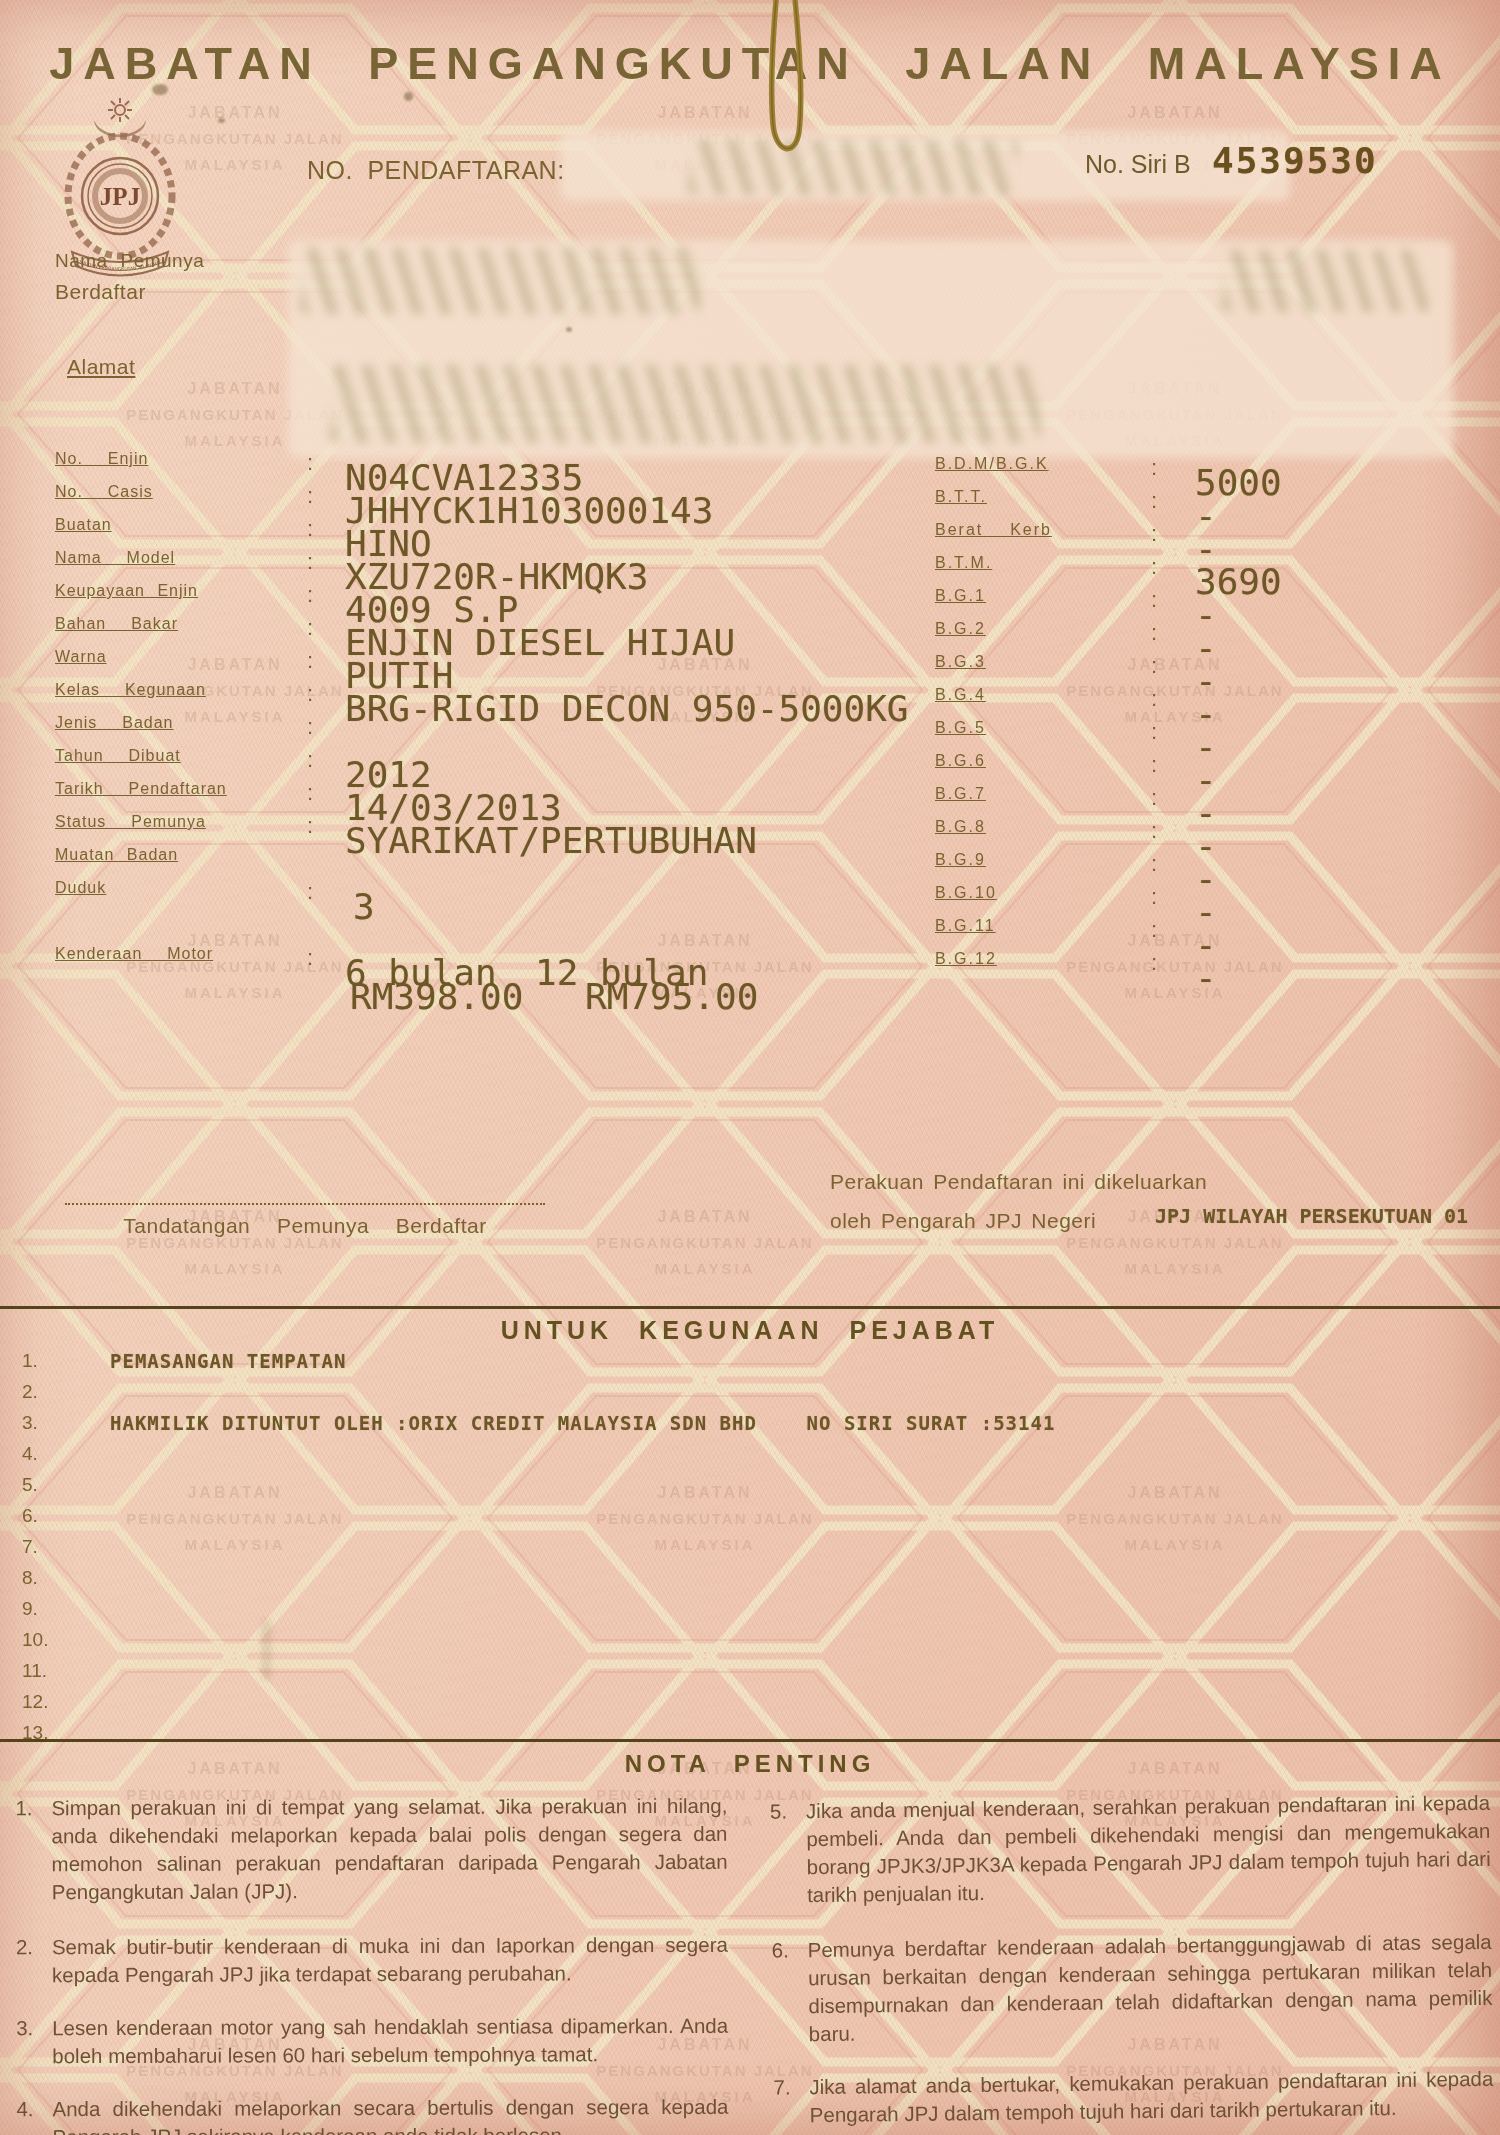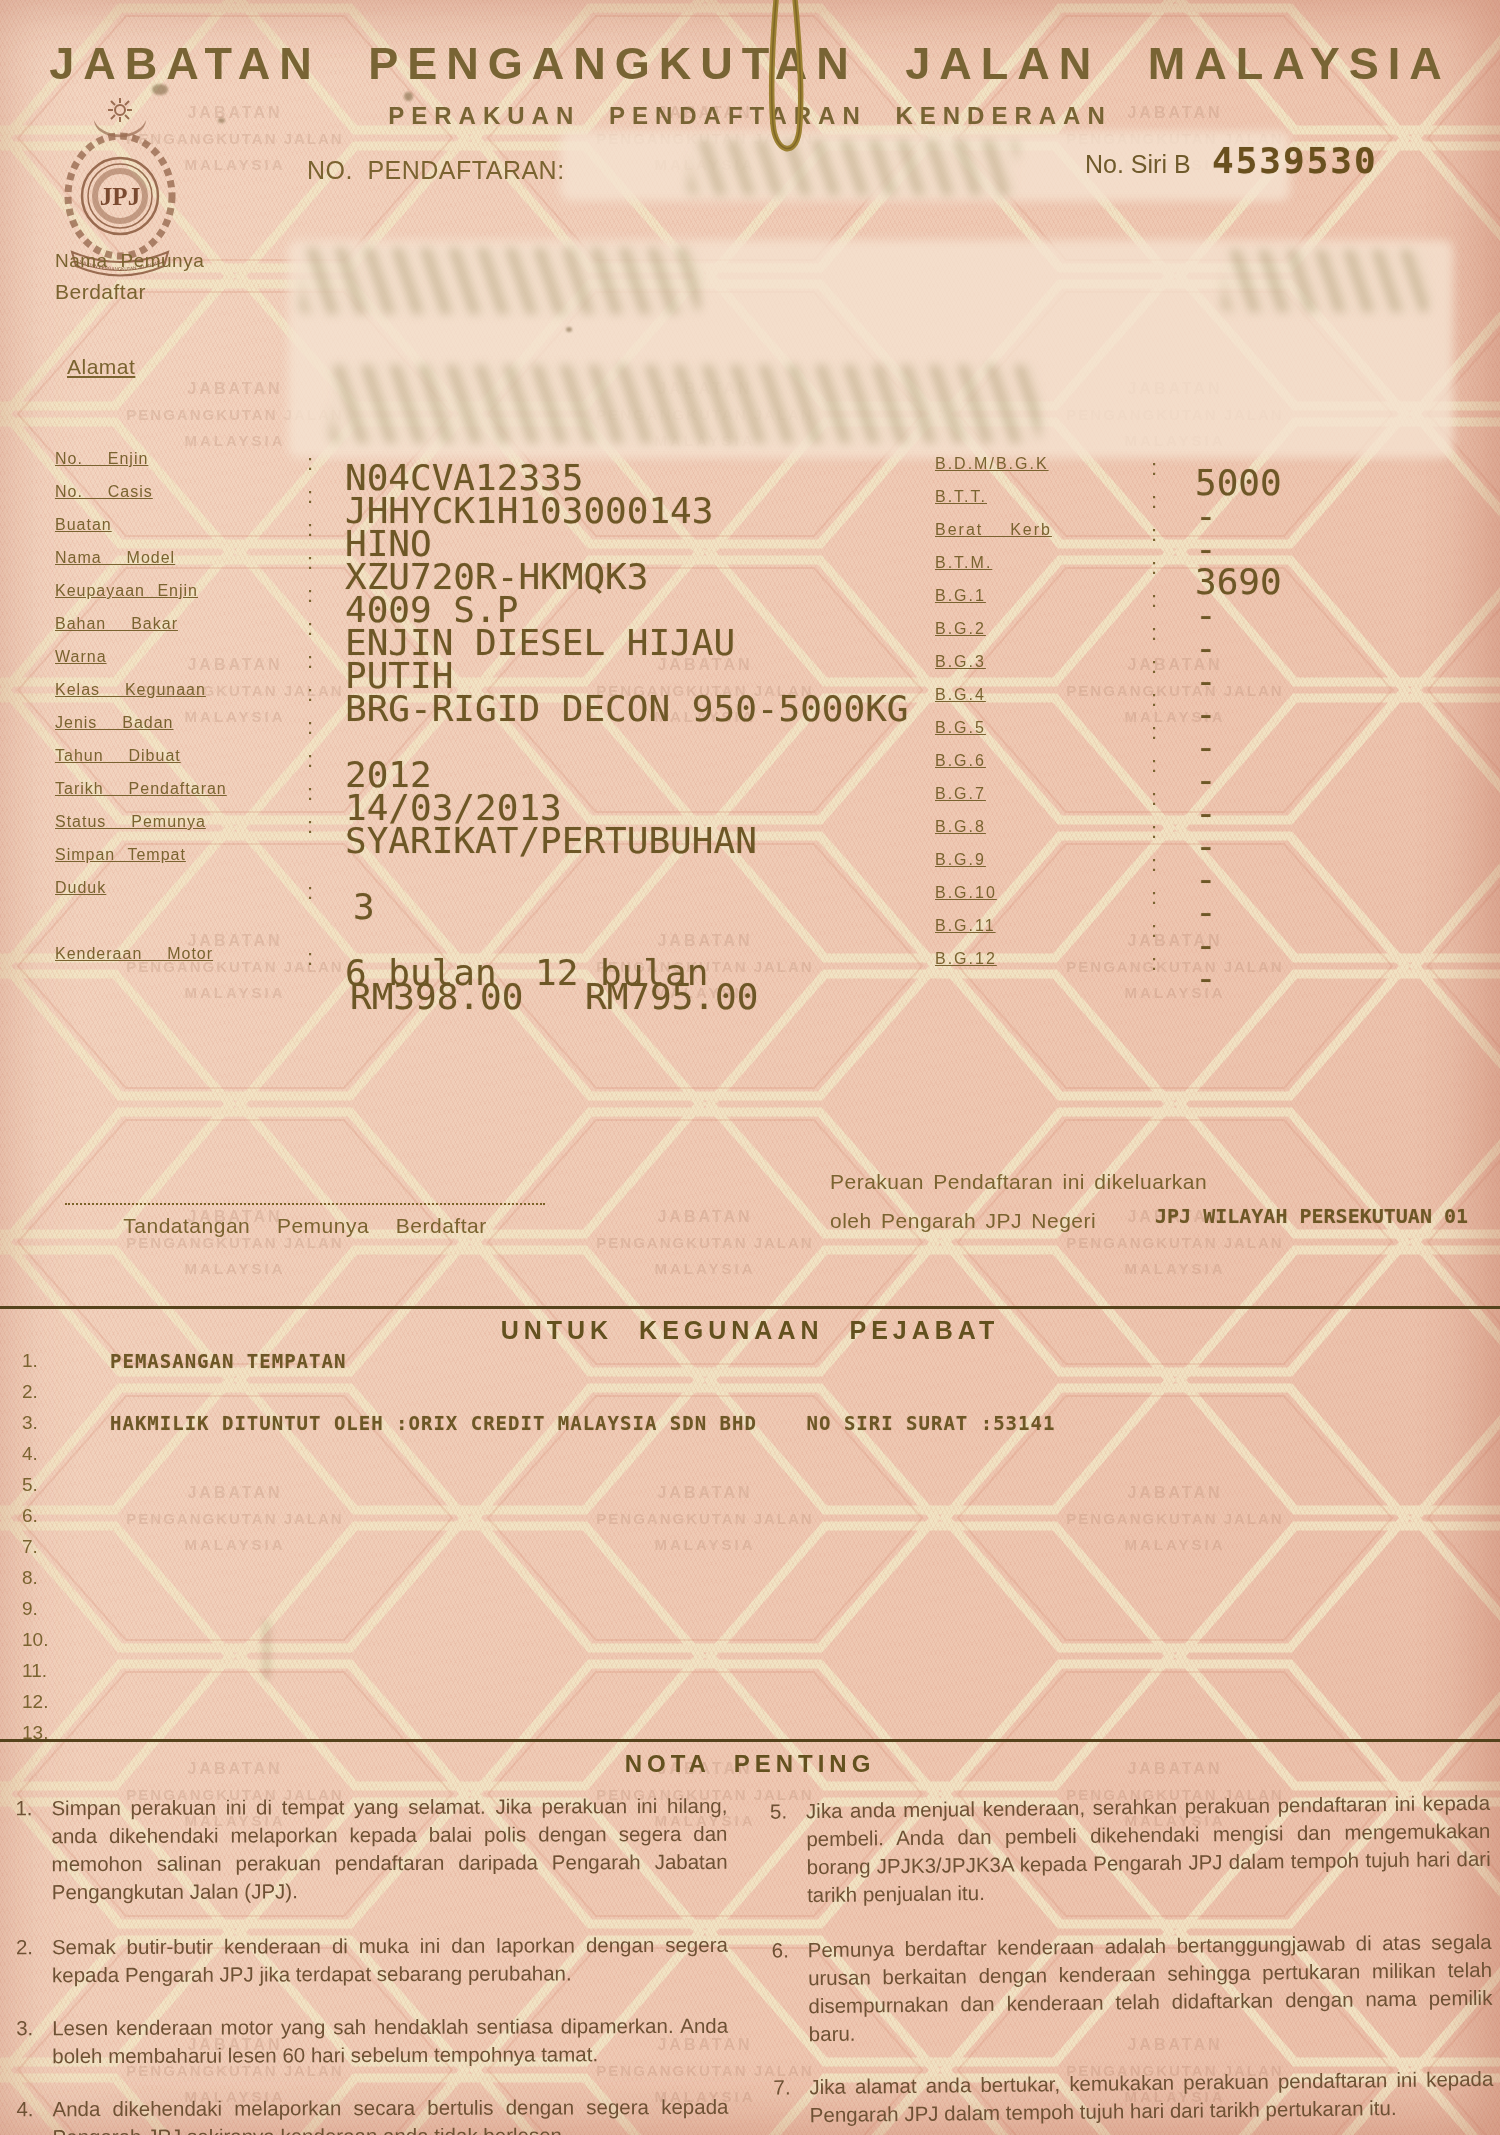--- a/index.html
+++ b/index.html
@@ -106,21 +106,20 @@
     <path d="M40,-5 C36,40 33,95 36,130 C38,158 58,164 62,138 C66,105 62,45 57,-5" fill="none" stroke="#6b5520" stroke-width="1.5" opacity="0.6"></path>
   </svg>
 
   <div class="speck" style="left:152px;top:84px;width:16px;height:11px;"></div>
   <div class="speck" style="left:404px;top:92px;width:9px;height:9px;"></div>
   <div class="speck" style="left:218px;top:118px;width:7px;height:5px;"></div>
   <div class="speck" style="left:566px;top:327px;width:6px;height:5px;"></div>
   <div class="speck" style="left:262px;top:1620px;width:9px;height:60px;opacity:.15;border-radius:4px;filter:blur(3px);"></div>
 
   <div class="t title" style="left:0;top:38px;">JABATAN PENGANGKUTAN JALAN MALAYSIA</div>
-  <div class="t subtitle" style="left:0;top:102px;">PERAKUAN PENDAFTARAN KENDERAAN</div>
   <div class="t lbl" style="left:307px;top:156px;font-size:25px;">NO. PENDAFTARAN:</div>
   <div class="t" style="left:1085px;top:150px;font-size:25px;color:#6f5a2b;">No. Siri B</div>
   <div class="t tw" style="left:1212px;top:140px;font-size:36px;font-weight:bold;letter-spacing:2px;color:#69501e;">4539530</div>
 
   <div class="t lbl" style="left:55px;top:250px;font-size:19px;">Nama Pemunya</div>
   <div class="t lbl" style="left:55px;top:280px;font-size:21px;">Berdaftar</div>
   <div class="t lbl" style="left:67px;top:355px;font-size:21px;text-decoration:underline;">Alamat</div>
 
   <div class="dcol leftcol" style="left:55px;top:450px;height:600px;">
     <div class="drow" style="top:0px">
@@ -176,21 +175,21 @@
         <span class="dlabel">Tarikh  Pendaftaran</span>
         <span class="dcolon">:</span>
         <span class="dvalue tw">14/03/2013</span>
       </div>
     <div class="drow" style="top:363px">
         <span class="dlabel">Status  Pemunya</span>
         <span class="dcolon">:</span>
         <span class="dvalue tw">SYARIKAT/PERTUBUHAN</span>
       </div>
     <div class="drow" style="top:396px">
-        <span class="dlabel">Simpan Tempat</span>
+        <span class="dlabel">Muatan Badan</span>
         <span class="dcolon"></span>
         <span class="dvalue tw"></span>
       </div>
     <div class="drow" style="top:429px">
         <span class="dlabel">Duduk</span>
         <span class="dcolon">:</span>
         <span class="dvalue tw" style="left:298px;">3</span>
       </div>
     <div class="drow" style="top:495px">
       <span class="dlabel">Kenderaan  Motor</span>

